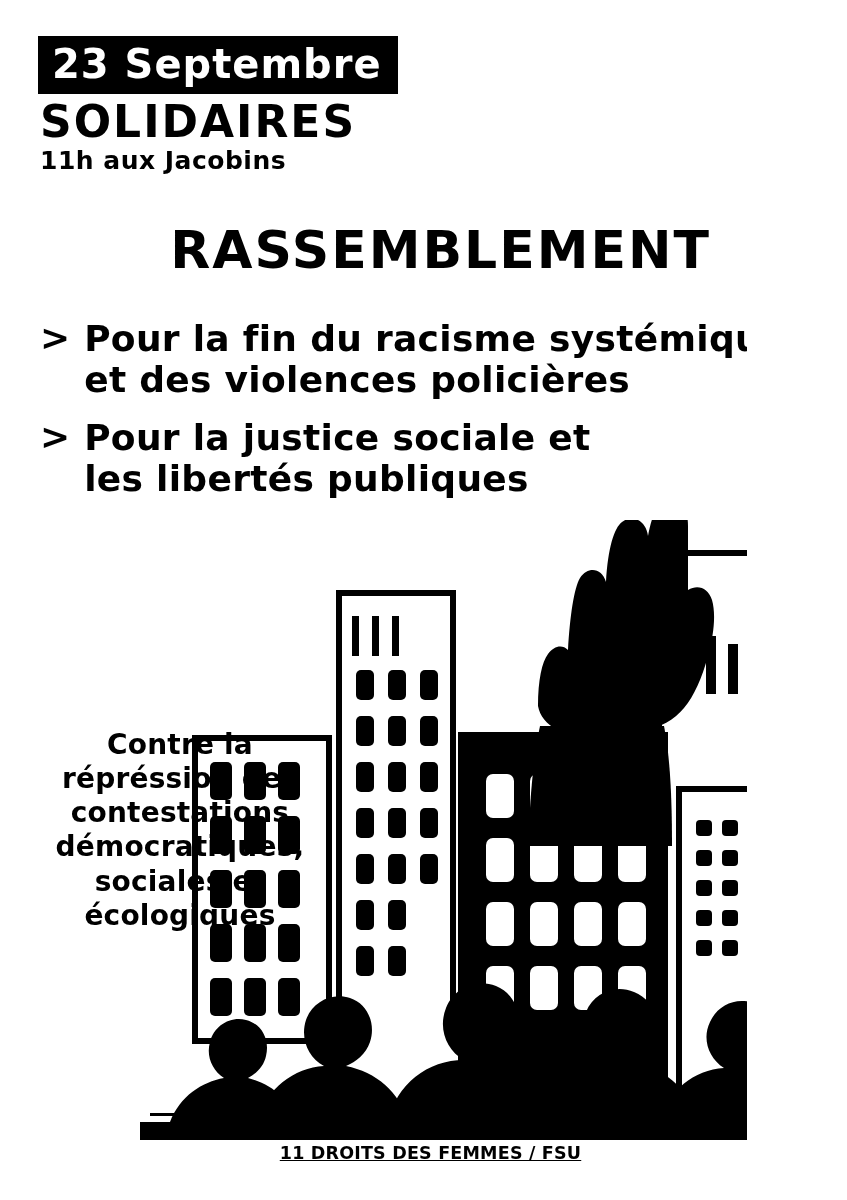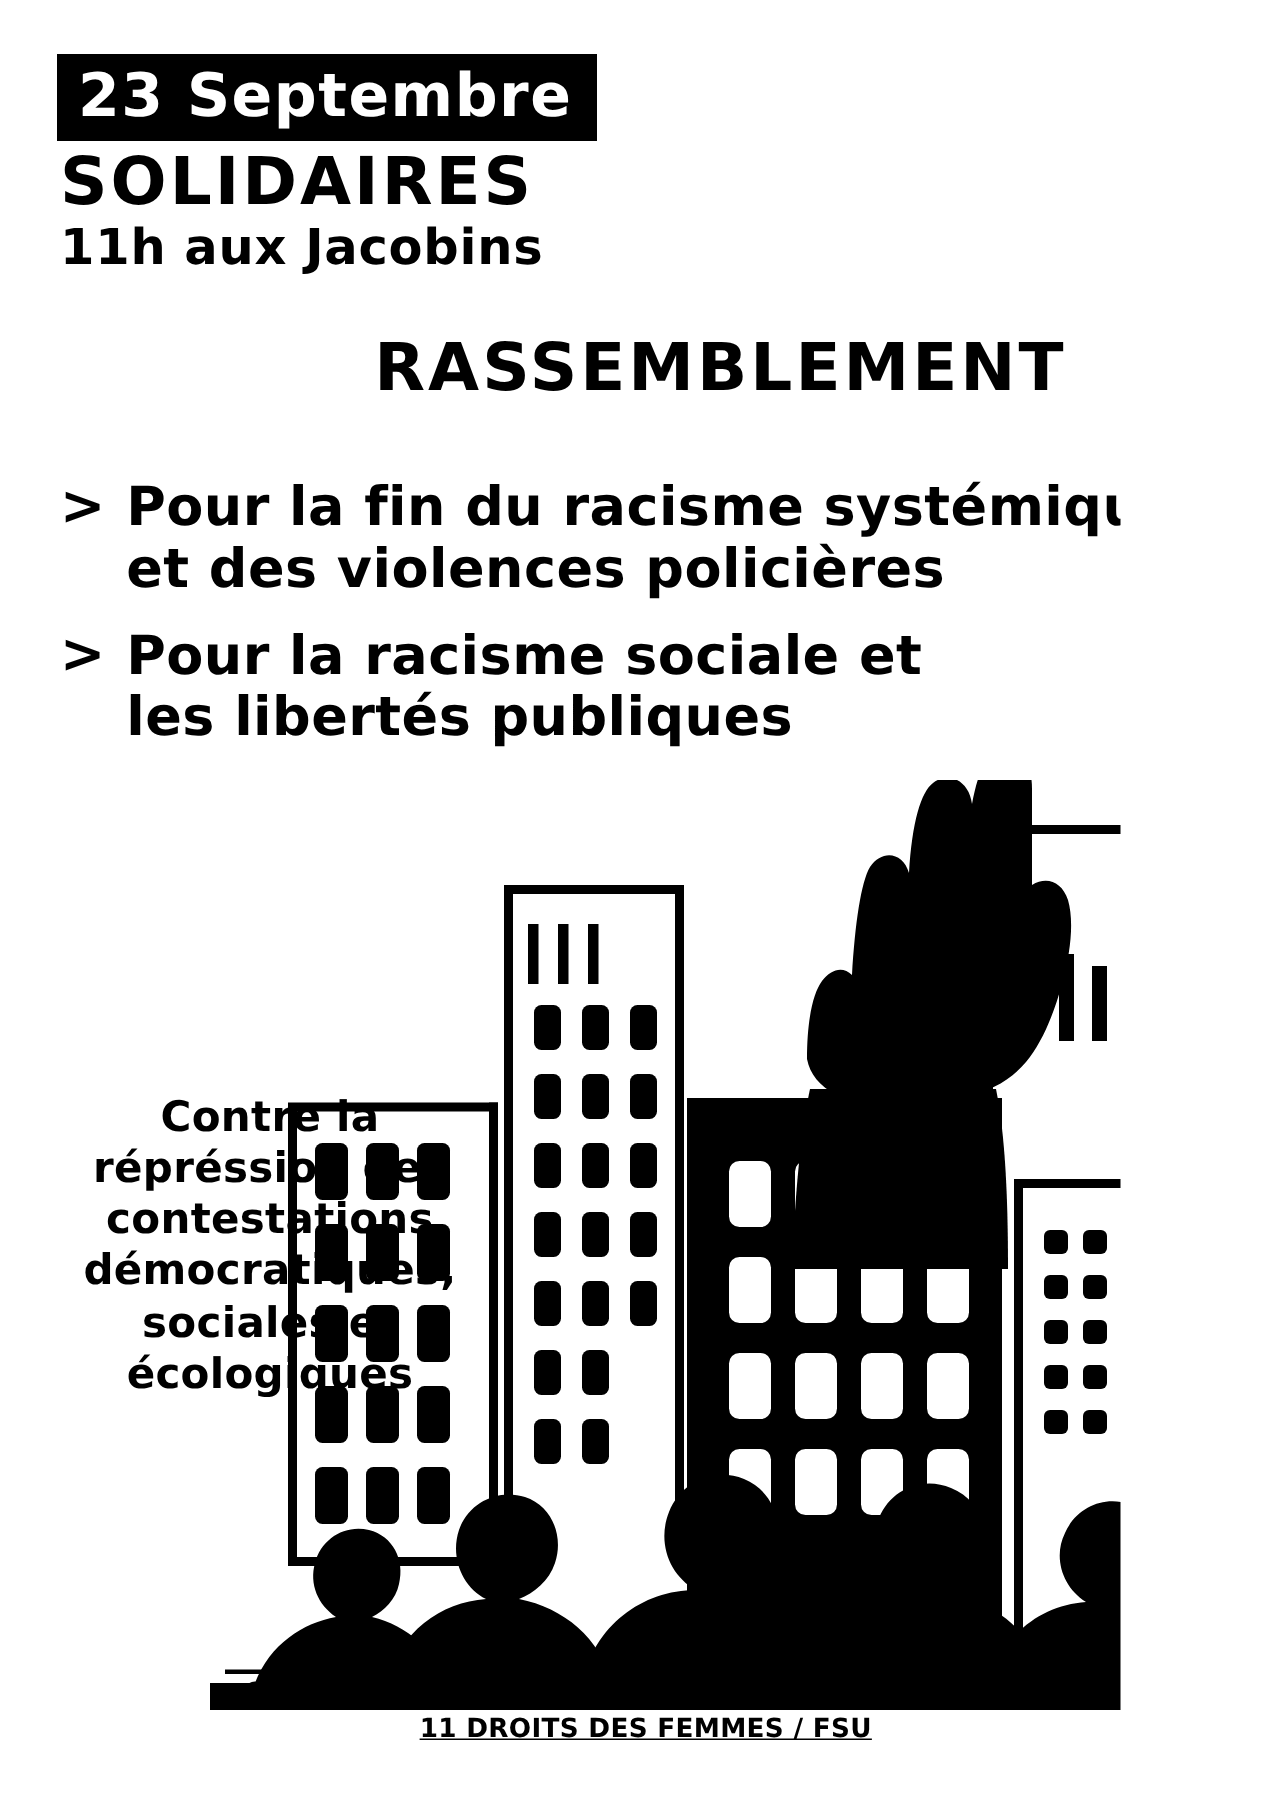--- a/index.html
+++ b/index.html
@@ -38,32 +38,32 @@
     font-weight: bold;
     font-size: 44px;
     letter-spacing: 2px;
     line-height: 1;
   }
   .time-place {
     position: absolute;
     left: 40px;
     top: 148px;
     font-weight: bold;
-    font-size: 33px;
+    font-size: 25px;
     letter-spacing: 0.5px;
     line-height: 1;
   }
 
   
   .main-title {
     position: absolute;
     right: 36px;
     top: 224px;
     font-weight: bold;
-    font-size: 44px;
+    font-size: 52px;
     letter-spacing: 2px;
     line-height: 1;
     text-align: right;
   }
 
   
   .demands {
     position: absolute;
     left: 40px;
     top: 318px;
@@ -154,21 +154,21 @@
   <div class="main-title">RASSEMBLEMENT</div>
 
   <div class="demands">
     <div class="demand">
       <span class="demand-marker">&gt;</span>
       <span class="demand-text">Pour la fin du racisme systémique
 et des violences policières</span>
     </div>
     <div class="demand">
       <span class="demand-marker">&gt;</span>
-      <span class="demand-text">Pour la racisme sociale et
+      <span class="demand-text">Pour la justice sociale et
 les libertés publiques</span>
     </div>
   </div>
 
   <div class="side-text">Contre la
 répréssion des
 contestations
 démocratiques,
 sociales et
 écologiques</div>

